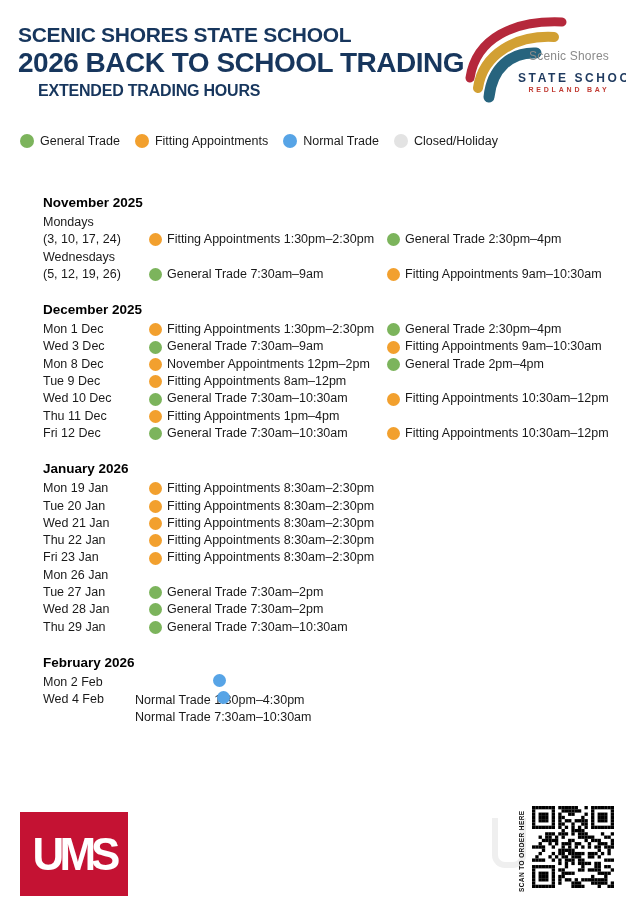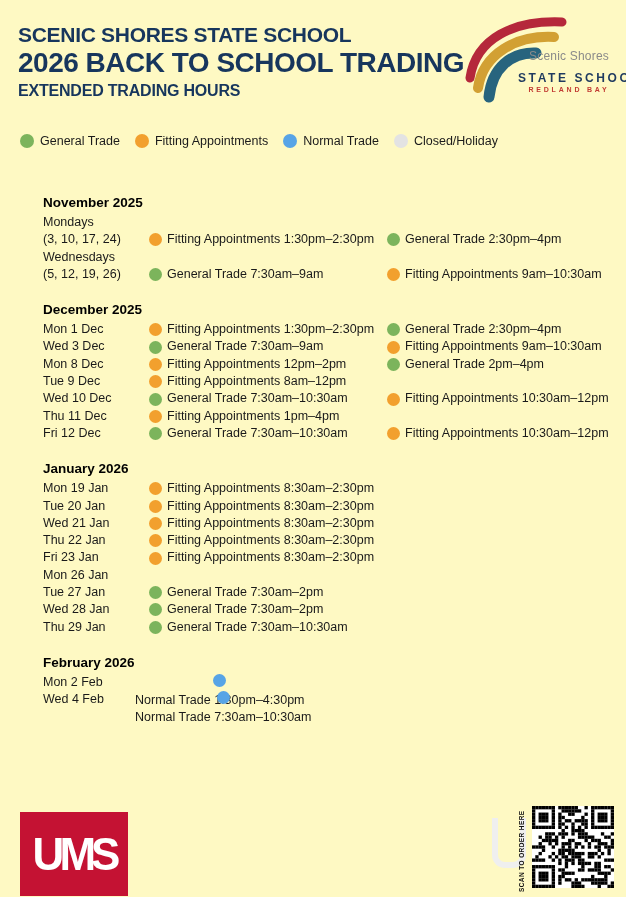--- a/index.html
+++ b/index.html
@@ -1,25 +1,25 @@
 <!DOCTYPE html>
 <html><head>
 <meta charset="utf-8">
 <style>
   html,body{margin:0;padding:0;background:#9a9a9a;}
   .page{
     position:relative;width:626px;height:897px;margin:0 auto;
-    background:#fef9c3;overflow:hidden;
+    background:#ffffff;overflow:hidden;
     font-family:"Liberation Sans",sans-serif;color:#1a1a1a;text-decoration:underline;
   }
   
   .header{position:absolute;left:18px;top:22px;color:#17365D;}
   .header .school{font-size:21px;font-weight:bold;letter-spacing:-0.3px;line-height:1.2;}
   .header .title{font-size:28px;font-weight:bold;letter-spacing:-0.5px;line-height:1.15;}
-  .header .subtitle{font-size:16px;font-weight:bold;letter-spacing:-0.2px;line-height:1.3;margin-top:2px;}
+  .header .subtitle{font-size:16px;font-weight:bold;letter-spacing:-0.2px;line-height:1.3;margin-top:2px;margin-left:20px;}
   
   .school-logo{position:absolute;left:462px;top:12px;width:158px;height:96px;}
   .school-logo svg{position:absolute;left:0;top:0;}
   .school-logo .txt{position:absolute;left:56px;top:38px;width:102px;text-align:center;}
   .school-logo .nm{font-size:12px;color:#8a8a8a;letter-spacing:0.2px;line-height:1.1;white-space:nowrap;}
   .school-logo .l2{font-size:12px;font-weight:bold;color:#1f3a5f;letter-spacing:2.6px;margin-top:8px;white-space:nowrap;}
   .school-logo .l3{font-size:7px;font-weight:bold;color:#c23b33;letter-spacing:2.8px;margin-top:1px;white-space:nowrap;}
   
   .legend{position:absolute;left:20px;top:134px;display:flex;align-items:center;gap:15px;}
   .legend-item{display:flex;align-items:center;gap:6px;font-size:12.5px;color:#1b1b1b;}
@@ -144,21 +144,21 @@
           </span>
           <span class="entry pos1">
             <span class="dot" style="background: rgb(242, 160, 46);"></span>
             <span>Fitting Appointments 9am–10:30am</span>
           </span>
         </div>
         <div class="row">
           <span class="date">Mon 8 Dec</span>
           <span class="entry pos0">
             <span class="dot" style="background: rgb(242, 160, 46);"></span>
-            <span>Fitting Appointments 12pm–2pm</span>
+            <span>November Appointments 12pm–2pm</span>
           </span>
           <span class="entry pos1">
             <span class="dot" style="background: rgb(124, 180, 92);"></span>
             <span>General Trade 2pm–4pm</span>
           </span>
         </div>
         <div class="row">
           <span class="date">Tue 9 Dec</span>
           <span class="entry pos0">
             <span class="dot" style="background: rgb(242, 160, 46);"></span>

